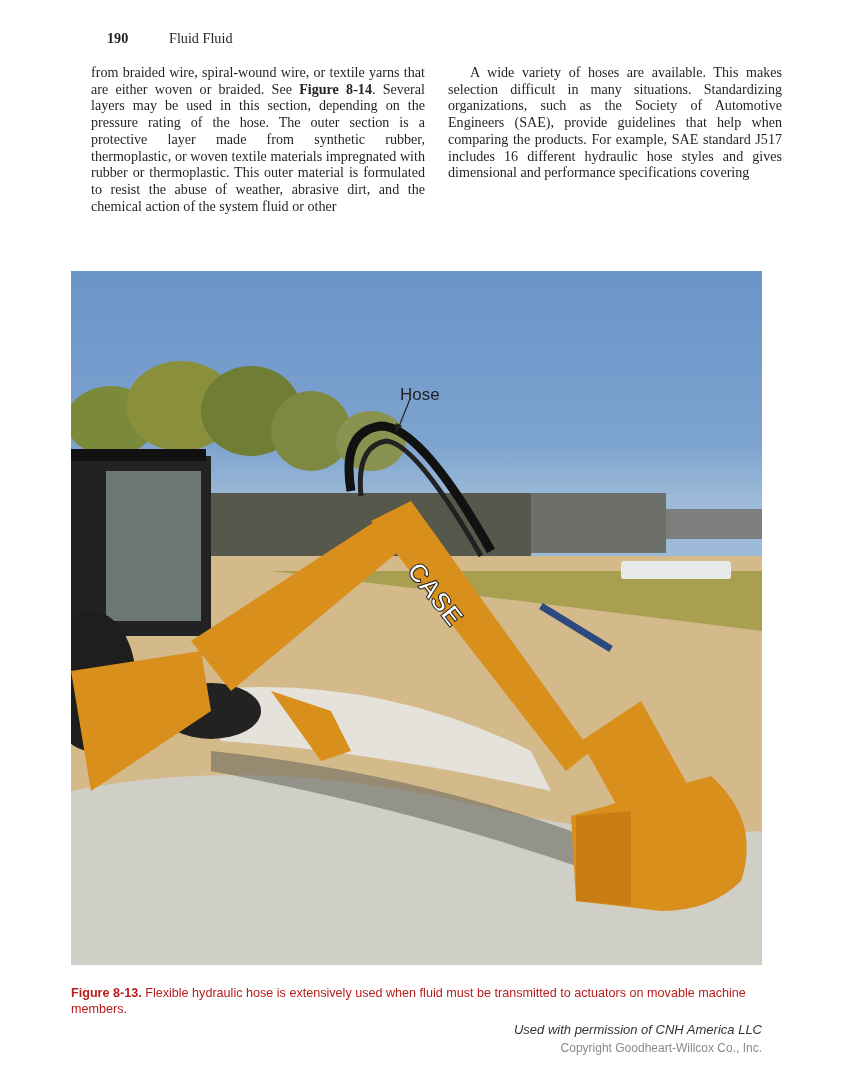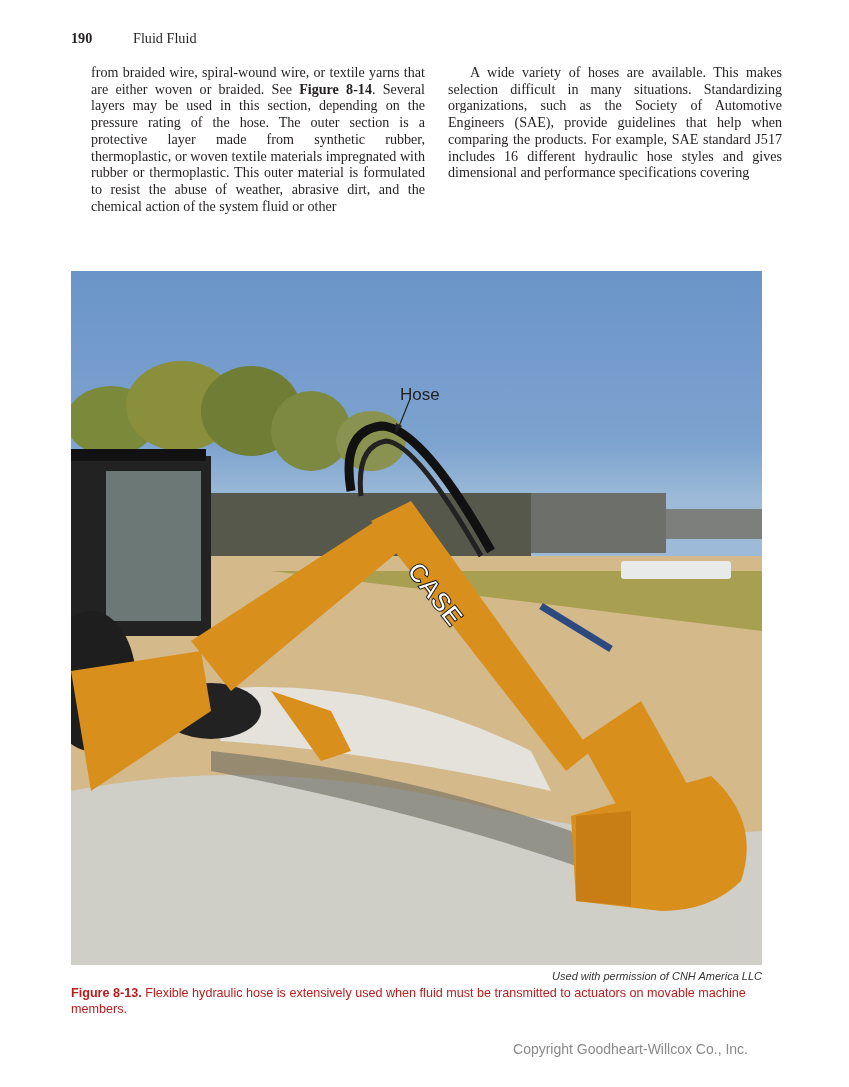--- a/index.html
+++ b/index.html
@@ -1,32 +1,32 @@
 <!DOCTYPE html>
 <html><head>
 <meta charset="utf-8">
 <style>
   html, body { margin: 0; padding: 0; background: #ffffff; }
   body { width: 849px; height: 1087px; position: relative; overflow: hidden; }
   .serif { font-family: "Liberation Serif", "DejaVu Serif", serif; color: #231f20; }
   .sans { font-family: "Liberation Sans", "DejaVu Sans", sans-serif; }
   .header { position: absolute; top: 30px; left: 71px; font-size: 14.2px; }
-  .header .pnum { font-weight: bold; display: inline-block; width: 62px; }
+  .header .pnum { font-weight: bold; display: inline-block; width: 62px; margin-left: 36px; }
   .col { position: absolute; top: 64px; width: 334px; font-size: 14.1px; line-height: 16.7px;
          text-align: justify; margin-left: 20px; }
   .col p { margin: 0; }
   .col .indent { text-indent: 22px; }
   .col-left { left: 71px; }
   .col-right { left: 428px; }
   .fig { position: absolute; left: 71px; top: 271px; width: 691px; height: 694px; overflow: hidden;
          background: linear-gradient(180deg, #6b94c8 0%, #7da3cf 25%, #9dbbd8 33%); }
-  .credit { position: absolute; top: 970px; right: 87px; font-size: 11px; font-style: italic; color: #333; }
+  .credit { position: absolute; top: 1022px; right: 87px; font-size: 13px; font-style: italic; color: #333; }
   .caption { position: absolute; top: 985px; left: 71px; width: 690px; font-size: 12.6px; line-height: 16px; color: #b91c1c; }
   .caption b { font-weight: bold; }
-  .copyright { position: absolute; top: 1041px; right: 101px; font-size: 14px; color: #8a8a8a; }
+  .copyright { position: absolute; top: 1041px; right: 87px; font-size: 12px; color: #8a8a8a; }
   .hose-label { position: absolute; left: 329px; top: 114px; font-size: 17px; color: #222; }
 </style>
 </head>
 <body>
 
 <div class="header serif">
   <span class="pnum">190</span><span>Fluid Fluid</span>
 </div>
 
 <div class="col col-left serif">

